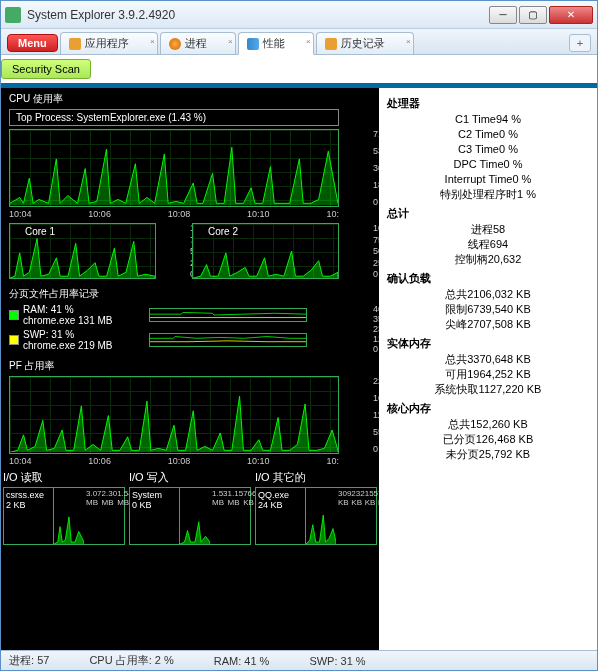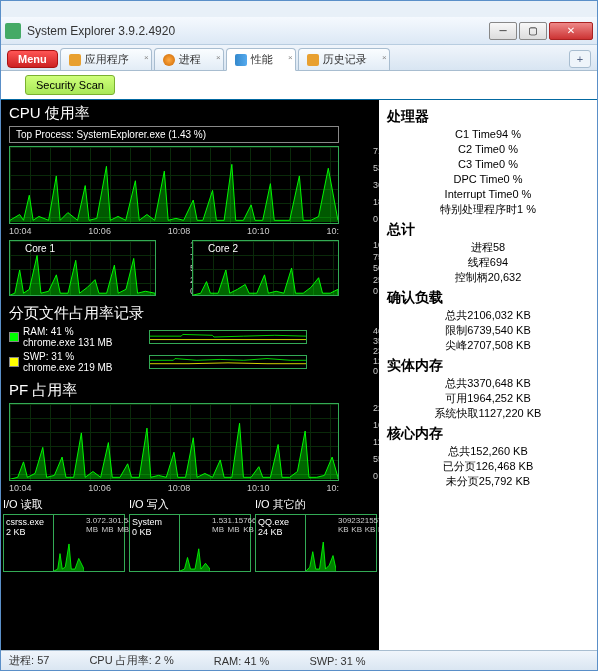--- a/index.html
+++ b/index.html
@@ -1,47 +1,47 @@
 <!DOCTYPE html>
 <html><head>
 <meta charset="utf-8">
 <style>
 * { margin: 0; padding: 0; box-sizing: border-box; }
 body { font-family: "Microsoft YaHei", Tahoma, sans-serif; font-size: 11px; background: #fff; width: 598px; height: 671px; overflow: hidden; }
 
 
 .win { border: 1px solid #5a8fc8; height: 671px; display: flex; flex-direction: column; background: #e8f0f8; }
-.titlebar { height: 28px; background: linear-gradient(#f5f9fe,#dce8f5); display: flex; align-items: center; padding: 0 4px; border-bottom: 1px solid #b8cde0; margin-top: 16px; }
+.titlebar { height: 28px; background: linear-gradient(#f5f9fe,#dce8f5); display: flex; align-items: center; padding: 0 4px; border-bottom: 1px solid #b8cde0; }
 .titlebar .ico { width: 16px; height: 16px; background: #4a6; border-radius: 2px; margin-right: 6px; }
 .titlebar .ttl { flex: 1; color: #333; font-size: 12px; }
 .winbtns { display: flex; gap: 2px; }
 .wbtn { width: 28px; height: 18px; border: 1px solid #888; background: linear-gradient(#f8f8f8,#dcdcdc); border-radius: 2px; display: flex; align-items: center; justify-content: center; font-size: 10px; cursor: pointer; }
 .wbtn.cl { background: linear-gradient(#e88,#c33); color: #fff; border-color: #a22; width: 44px; }
 
 
 .tabbar { height: 26px; background: linear-gradient(#f0f5fb,#d8e5f2); display: flex; align-items: flex-end; padding: 0 6px; border-bottom: 1px solid #a8bdd0; gap: 2px; }
 .menu-btn { background: linear-gradient(#f55,#c22); color: #fff; border: 1px solid #a11; border-radius: 4px; padding: 2px 10px; font-weight: bold; font-size: 11px; cursor: pointer; margin-bottom: 2px; }
-.tab { background: linear-gradient(#fafdff,#e2ecf6); border: 1px solid #a8bdd0; border-bottom: none; border-radius: 4px 4px 0 0; padding: 3px 22px 3px 8px; font-size: 11px; color: #333; display: flex; align-items: center; gap: 4px; cursor: pointer; position: relative; }
+.tab { background: linear-gradient(#fafdff,#e2ecf6); border: 1px solid #a8bdd0; border-bottom: none; border-radius: 4px 4px 0 0; padding: 3px 28px 3px 8px; font-size: 11px; color: #333; display: flex; align-items: center; gap: 4px; cursor: pointer; position: relative; }
 .tab.active { background: #fff; font-weight: 500; border-bottom: 1px solid #fff; margin-bottom: -1px; }
 .tab .ti { width: 12px; height: 12px; display: inline-block; }
 .tab .x { position: absolute; right: 2px; top: 4px; font-size: 8px; color: #888; }
 .addtab { width: 22px; height: 18px; border: 1px solid #a8bdd0; background: #eef4fa; border-radius: 3px; margin-left: auto; margin-bottom: 2px; text-align: center; line-height: 16px; color: #568; cursor: pointer; }
 
 
-.toolbar { background: #fff; padding: 4px 24px; border-bottom: 1px solid #0369a1; }
+.toolbar { background: #fff; padding: 4px 0; border-bottom: 5px solid #0369a1; }
 .secscan { background: linear-gradient(#cfff7a,#a8e858); border: 1px solid #7ab030; border-radius: 3px; padding: 3px 10px; font-size: 11px; cursor: pointer; }
 
 
 .content { flex: 1; display: flex; background: #fff; overflow: hidden; }
 .left { width: 378px; background: #000; color: #fff; overflow: hidden; display: flex; flex-direction: column; }
 .right { flex: 1; background: #fff; padding: 4px 8px; font-size: 11px; color: #000; overflow: hidden; }
 
 
 .panel { padding: 4px 8px; }
-.panel h3 { font-size: 15px; font-weight: normal; margin-bottom: 3px; }
+.panel h3 { font-size: 10px; font-weight: normal; margin-bottom: 3px; }
 .grbox { border: 1px solid #3a5; background: #000; position: relative; height: 78px; }
 .grbox.sm { height: 56px; }
 .scale { position: absolute; right: -32px; top: 0; height: 100%; display: flex; flex-direction: column; justify-content: space-between; font-size: 9px; color: #ccc; text-align: left; width: 30px; }
 .clabel { position: absolute; left: 15px; top: 2px; font-size: 10px; color: #fff; }
 .topproc { border: 1px solid #888; padding: 2px 6px; font-size: 10px; margin: 2px 32px 3px 0; }
 .grwrap { display: flex; gap: 4px; }
 .coregr { flex: 1; position: relative; }
 .grid { position: absolute; inset: 0; background-image: linear-gradient(#0a2a0a 1px, transparent 1px), linear-gradient(90deg, #0a2a0a 1px, transparent 1px); background-size: 20px 14px; }
 .spikes { position: absolute; inset: 0; }
 .xaxis { display: flex; justify-content: space-between; font-size: 9px; color: #ccc; padding: 2px 32px 0 0; }
@@ -58,21 +58,21 @@
 
 .iorow { display: flex; gap: 4px; padding: 0 2px; }
 .iobox { flex: 1; }
 .iobox h4 { font-size: 11px; font-weight: normal; margin-bottom: 2px; }
 .iogr { border: 1px solid #3a5; height: 58px; background: #000; position: relative; display: flex; }
 .ioproc { width: 50px; border-right: 1px solid #3a5; font-size: 9px; padding: 2px; color: #fff; }
 .iospikes { flex: 1; position: relative; }
 .ioscale { width: 40px; font-size: 8px; color: #ccc; display: flex; justify-content: space-between; padding: 1px 2px; }
 
 
-.right h4 { font-weight: bold; font-size: 14px; margin-top: 4px; margin-bottom: 1px; }
+.right h4 { font-weight: bold; font-size: 11px; margin-top: 4px; margin-bottom: 1px; }
 .statrow { display: flex; justify-content: center; line-height: 15px; }
 .statrow .k { color: #000; }
 .statrow .v { color: #000; text-align: right; }
 
 
 .status { height: 20px; background: linear-gradient(#f0f5fb,#dae6f2); border-top: 1px solid #a8bdd0; display: flex; align-items: center; font-size: 11px; color: #333; padding: 0 8px; gap: 40px; }
 </style>
 </head>
 <body>
 

